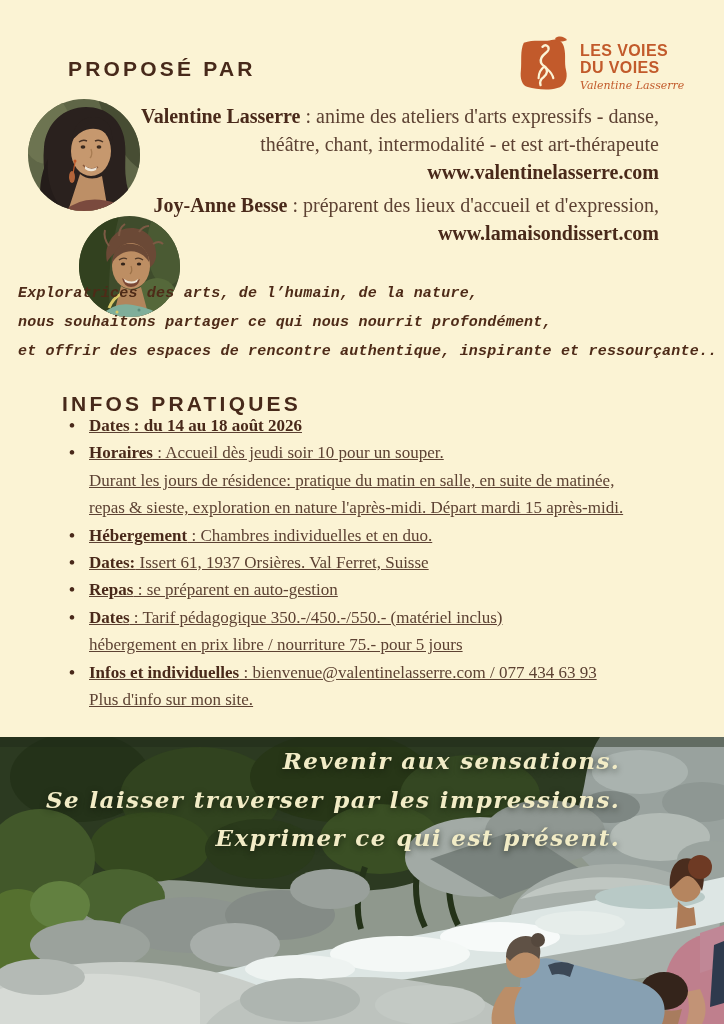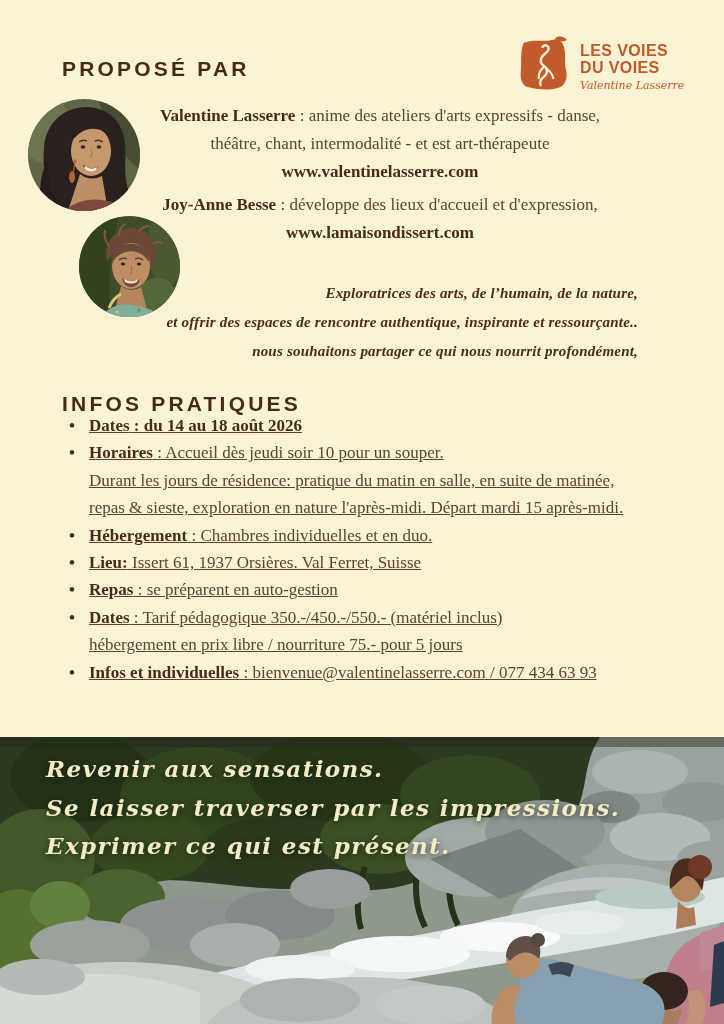--- a/index.html
+++ b/index.html
@@ -4,58 +4,58 @@
 <style>
   html,body{margin:0;padding:0;background:#777;}
   .frame{
     position:relative;width:724px;height:1024px;background:#FBF3D4;
     overflow:hidden;font-family:"Liberation Serif",serif;
   }
   .heading{
     font-family:"Liberation Sans",sans-serif;font-weight:700;font-size:21px;
     letter-spacing:3.2px;color:#47291A;white-space:nowrap;
   }
-  .proposed{position:absolute;left:62px;top:57px;}
+  .proposed{position:absolute;left:68px;top:57px;}
   
   .logo{position:absolute;left:514px;top:35px;display:flex;align-items:flex-start;gap:7px;}
   .logo-icon{width:59px;height:59px;flex:none;}
   .logo-text{padding-top:7px;}
   .logo-line{font-family:"Liberation Sans",sans-serif;font-weight:700;font-size:16px;
     line-height:17px;color:#C25A2B;letter-spacing:.4px;white-space:nowrap;}
   .logo-sig{font-family:"DejaVu Serif",serif;font-style:italic;font-size:11px;
     color:#C25A2B;margin-top:3px;white-space:nowrap;}
   
   .avatar{position:absolute;border-radius:50%;overflow:hidden;}
   .avatar svg{display:block;width:100%;height:100%;}
   .avatar1{left:28px;top:99px;width:112px;height:112px;}
   .avatar2{left:79px;top:216px;width:101px;height:101px;}
   
-  .para{position:absolute;right:74px;width:540px;text-align:center;
-    font-size:17px;line-height:28px;color:#5D4233;}
+  .para{position:absolute;right:65px;width:540px;text-align:right;
+    font-size:20px;line-height:28px;color:#5D4233;}
   .para1{top:102px;}
   .para2{top:191px;}
   .b{font-weight:700;color:#49291A;}
   .p-line{white-space:nowrap;}
   
-  .quote{position:absolute;right:86px;top:279px;width:620px;text-align:right;
-    font-family:Liberation Serif, serif;font-style:italic;font-weight:700;
+  .quote{position:absolute;right:86px;top:279px;width:620px;text-align:left;
+    font-family:Liberation Mono, monospace;font-style:italic;font-weight:700;
     font-size:15px;line-height:29px;color:#4E2B18;letter-spacing:.2px;}
   .q-line{white-space:nowrap;}
   
   .infos-heading{position:absolute;left:62px;top:392px;}
   .infos-list{position:absolute;left:66px;top:412px;width:646px;list-style:none;
     margin:0;padding:0;font-size:17px;line-height:27.4px;color:#5D4233;text-decoration:underline;}
   .infos-list li{position:relative;padding-left:23px;}
   .infos-list li::before{content:"\2022";position:absolute;left:3px;top:0;
     color:#49291A;font-weight:700;}
   .li-line,.li-cont{white-space:nowrap;}
   
   .photo{position:absolute;left:0;top:737px;width:724px;height:287px;}
   .photo > svg{display:block;width:100%;height:100%;}
-  .overlay{position:absolute;left:46px;top:13px;}
+  .overlay{position:absolute;left:46px;top:5px;text-align:right;}
   .ov-line{font-family:"DejaVu Serif",serif;font-style:italic;font-weight:700;
     font-size:23px;line-height:38.5px;color:#F2ECC6;letter-spacing:1.4px;
     text-shadow:0 2px 6px rgba(18,24,12,.65);white-space:nowrap;}
 </style>
 </head>
 <body>
 
 <div class="frame">
 
   <div class="proposed heading">PROPOSÉ PAR</div>
@@ -124,56 +124,57 @@
       <path d="M42 70 q10 7 20 1 l8 30 l-36 0 z" fill="#B2855C"></path>
       <path d="M20 101 q15 -16 34 -12 q20 3 28 12 z" fill="#7FAE9A"></path>
       <circle cx="38" cy="96" r="1.5" fill="#D9C967"></circle>
       <circle cx="60" cy="94" r="1.5" fill="#5B8A7A"></circle>
       <circle cx="70" cy="99" r="1.5" fill="#D9C967"></circle>
       <path d="M30 92 q4 -10 12 -14" stroke="#D9C967" stroke-width="3" fill="none"></path>
     </svg>
   </div>
 
   <div class="para para2">
-    <div class="p-line"><span class="b">Joy-Anne Besse</span><span> : développe des lieux d'accueil et d'expression,</span></div>
+    <div class="p-line"><span class="b">Joy-Anne Besse</span><span> : préparent des lieux d'accueil et d'expression,</span></div>
     <div class="p-line b">www.lamaisondissert.com</div>
   </div>
 
   <div class="quote">
     <div class="q-line">Exploratrices des arts, de l’humain, de la nature,</div>
+    <div class="q-line">nous souhaitons partager ce qui nous nourrit profondément,</div>
     <div class="q-line">et offrir des espaces de rencontre authentique, inspirante et ressourçante..</div>
-    <div class="q-line">nous souhaitons partager ce qui nous nourrit profondément,</div>
   </div>
 
   <div class="infos-heading heading">INFOS PRATIQUES</div>
 
   <ul class="infos-list">
     <li>
       <div class="li-line b"><span>Dates</span><span> : du 14 au 18 août 2026</span></div>
     </li>
     <li>
       <div class="li-line"><span class="b">Horaires</span><span> : Accueil dès jeudi soir 10 pour un souper.</span></div>
       <div class="li-cont">Durant les jours de résidence: pratique du matin en salle, en suite de matinée,</div>
       <div class="li-cont">repas &amp; sieste, exploration en nature l'après-midi. Départ mardi 15 après-midi.</div>
     </li>
     <li>
       <div class="li-line"><span class="b">Hébergement</span><span> : Chambres individuelles et en duo.</span></div>
     </li>
     <li>
-      <div class="li-line"><span class="b">Lieu:</span><span> Issert 61, 1937 Orsières. Val Ferret, Suisse</span></div>
+      <div class="li-line"><span class="b">Dates:</span><span> Issert 61, 1937 Orsières. Val Ferret, Suisse</span></div>
     </li>
     <li>
       <div class="li-line"><span class="b">Repas</span><span> : se préparent en auto-gestion</span></div>
     </li>
     <li>
       <div class="li-line"><span class="b">Dates</span><span> : Tarif pédagogique 350.-/450.-/550.- (matériel inclus)</span></div>
       <div class="li-cont">hébergement en prix libre / nourriture 75.- pour 5 jours</div>
     </li>
     <li>
       <div class="li-line"><span class="b">Infos et individuelles</span><span> : bienvenue@valentinelasserre.com / 077 434 63 93</span></div>
+      <div class="li-cont">Plus d'info sur mon site.</div>
     </li>
   </ul>
 
   <div class="photo">
     <svg viewBox="0 0 724 287" preserveAspectRatio="none">
       <rect width="724" height="287" fill="#8F988D"></rect>
 
       <path d="M540 0 L724 0 L724 165 L600 140 L520 55 Z" fill="#99A29E"></path>
       <ellipse cx="640" cy="35" rx="48" ry="22" fill="#AAB3AF"></ellipse>
       <ellipse cx="702" cy="65" rx="40" ry="20" fill="#8E9793"></ellipse>

